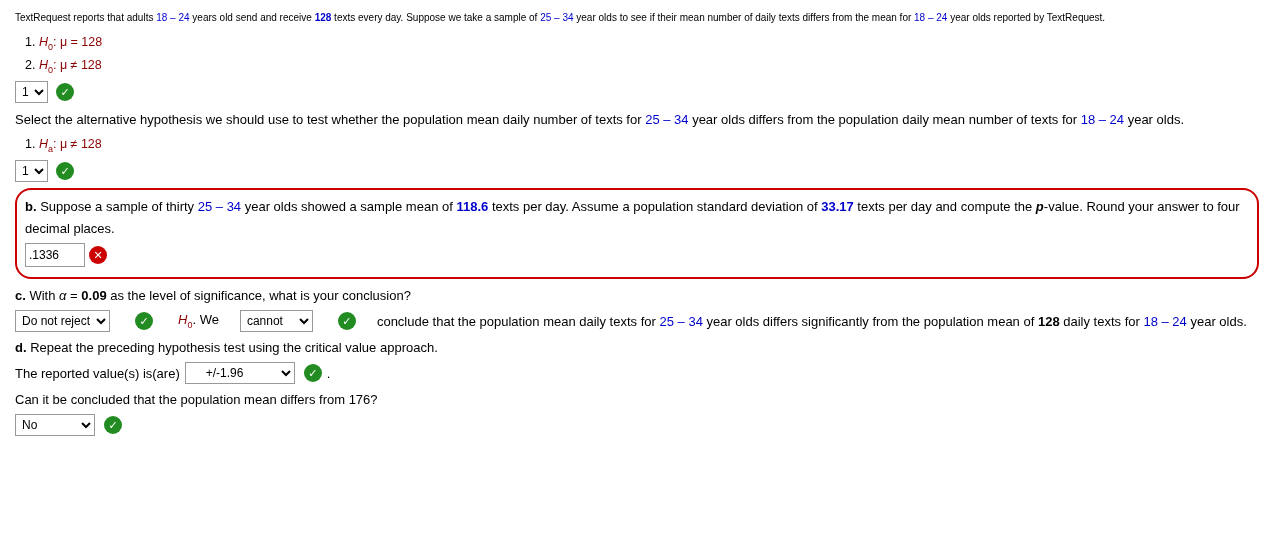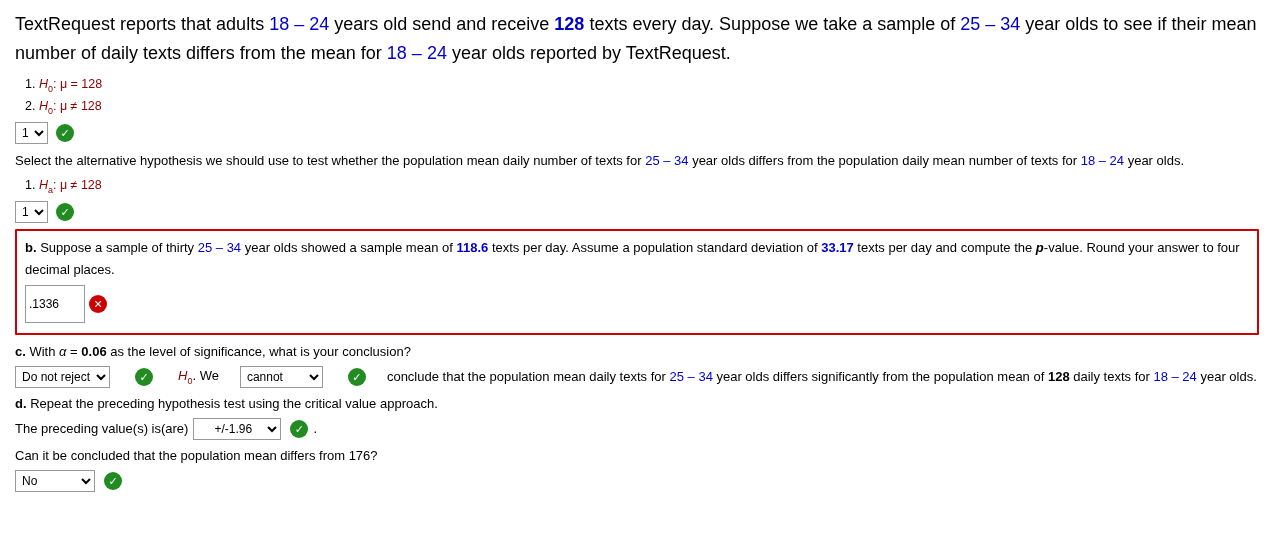--- a/index.html
+++ b/index.html
@@ -6,21 +6,21 @@
     body {
       font-family: Arial, sans-serif;
       font-size: 13px;
       background: #fff;
       color: #000;
       padding: 10px 15px;
       width: 1274px;
       min-height: 543px;
     }
     .main-text {
-      font-size: 18px;
+      font-size: 10px;
       line-height: 1.6;
       margin-bottom: 6px;
     }
     .option-line {
       font-size: 12.5px;
       line-height: 1.6;
       margin-left: 10px;
       margin-bottom: 1px;
     }
     .blue-text { color: #0000cc; }
@@ -57,33 +57,33 @@
       line-height: 18px;
       color: white;
       font-size: 11px;
       margin-left: 4px;
       vertical-align: middle;
     }
     .inline-input {
       border: 1px solid #999;
       font-size: 12px;
       padding: 10px 3px;
-      height: 38px;
+      height: 24px;
       width: 60px;
       vertical-align: middle;
     }
     .dropdown-row {
       margin: 4px 0 6px 0;
       display: flex;
       align-items: center;
       gap: 4px;
     }
     .highlighted-section {
       border: 2px solid #cc0000;
-      border-radius: 1px;
+      border-radius: 16px;
       padding: 6px 8px;
       margin: 6px 0;
       position: relative;
     }
     sub { font-size: 9px; }
     .math { font-style: italic; }
     .answer-row {
       margin: 3px 0 4px 0;
       display: flex;
       align-items: center;
@@ -134,44 +134,44 @@
     <p class="line-row">
       <span class="bold">b.</span> Suppose a sample of thirty <span class="blue-text">25 – 34</span> year olds showed a sample mean of <span class="blue-text bold">118.6</span> texts per day. Assume a population standard deviation of <span class="blue-text bold">33.17</span> texts per day and compute the <span class="italic bold">p</span>-value. Round your answer to four decimal places.
     </p>
     <div class="answer-row">
       <input type="text" class="inline-input" value=".1336" style="">
       <span class="x-icon">✕</span>
     </div>
   </div>
 
   <p class="line-row">
-    <span class="bold">c.</span> With <span class="math">α</span> = <span class="bold">0.06</span> as the level of significance, what is your conclusion?
+    <span class="bold">c.</span> With <span class="math">α</span> = <span class="bold">0.09</span> as the level of significance, what is your conclusion?
   </p>
   <div class="answer-row" style="gap:21px; flex-wrap:wrap; margin-bottom:5px;">
     <select>
       <option>Do not reject</option>
       <option>Reject</option>
     </select>
     <span class="check-icon">✓</span>
     <span style="margin-left:4px;"><span class="math dark-red">H</span><sub class="dark-red">0</sub>. We</span>
-    <select style="width:83px;">
+    <select style="width:73px;">
       <option>cannot</option>
       <option>can</option>
     </select>
     <span class="check-icon">✓</span>
     <span>conclude that the population mean daily texts for <span class="blue-text">25 – 34</span> year olds differs significantly from the population mean of <span class="bold">128</span> daily texts for <span class="blue-text">18 – 24</span> year olds.</span>
   </div>
 
   <p class="line-row">
     <span class="bold">d.</span> Repeat the preceding hypothesis test using the critical value approach.
   </p>
 
   <div class="answer-row" style="gap:5px; margin-bottom:5px;">
-    <span>The preceding value(s) is(are)</span>
-    <select style="width:88px;padding-left:16px;">
+    <span>The reported value(s) is(are)</span>
+    <select style="width:110px;padding-left:16px;">
       <option>+/-1.96</option>
       <option>+/-2.576</option>
       <option>+/-1.645</option>
     </select>
     <span class="check-icon">✓</span>
     <span>.</span>
   </div>
 
   <p class="line-row">
     Can it be concluded that the population mean differs from 176?

